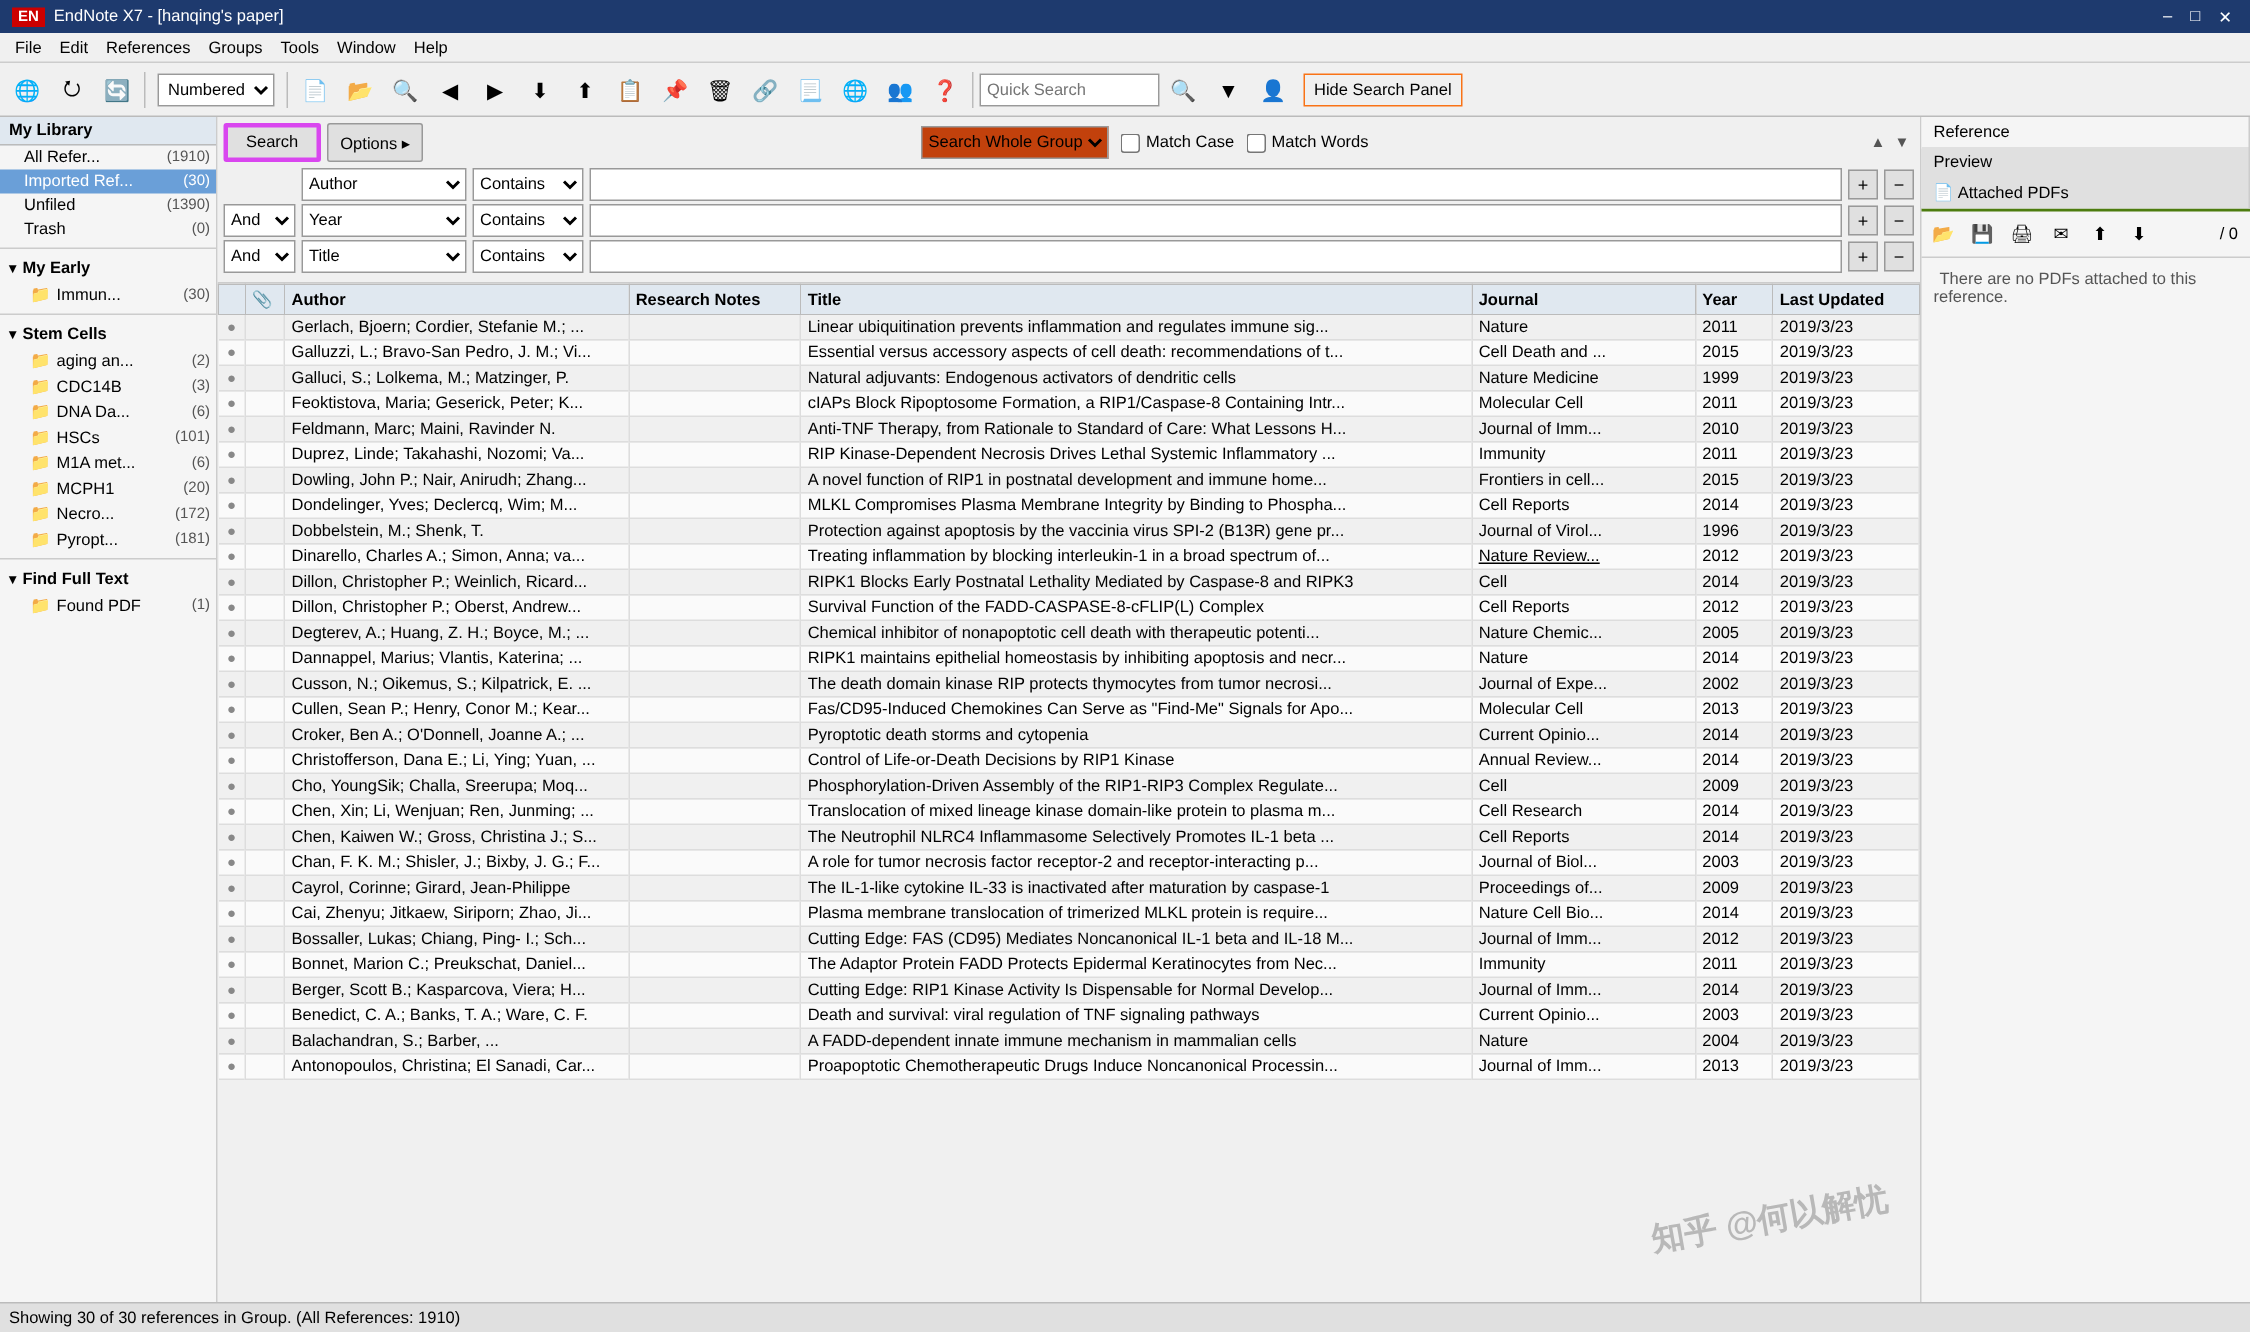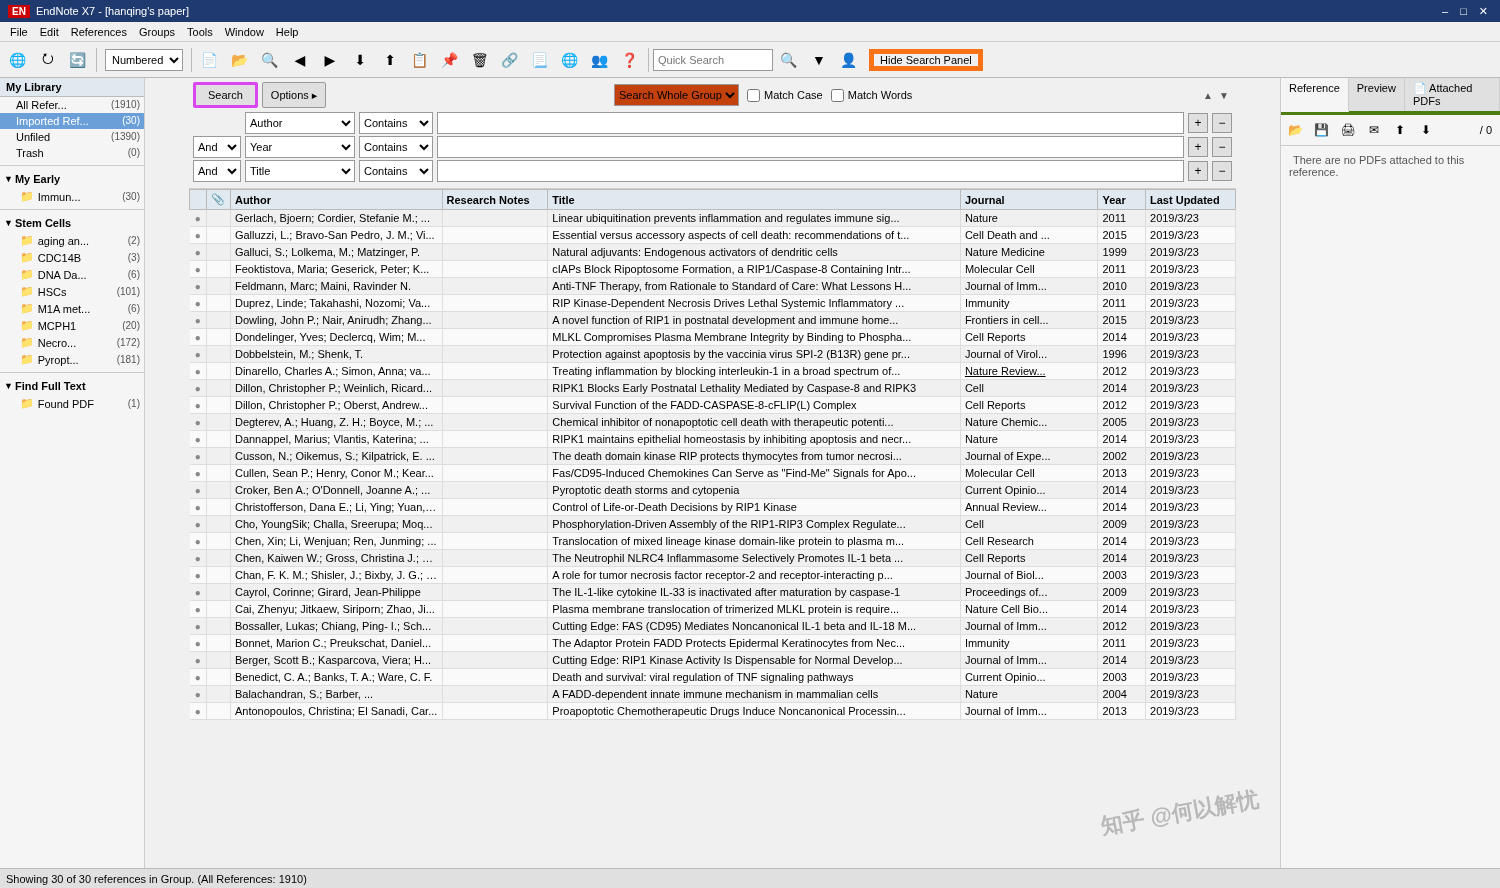--- a/index.html
+++ b/index.html
@@ -14,24 +14,24 @@
     
     #menu-bar { background: #f0f0f0; height: 20px; display: flex; align-items: center; padding: 0 4px; border-bottom: 1px solid #ccc; }
     #menu-bar span { padding: 0 6px; font-size: 11px; cursor: pointer; }
 
     
     #toolbar { background: #f0f0f0; height: 36px; display: flex; align-items: center; padding: 0 4px; border-bottom: 1px solid #bbb; gap: 2px; }
     .tb-btn { width: 28px; height: 28px; display: flex; align-items: center; justify-content: center; border: 1px solid transparent; cursor: pointer; font-size: 14px; border-radius: 2px; }
     .tb-separator { width: 1px; height: 24px; background: #bbb; margin: 0 2px; }
     #style-select { height: 22px; font-size: 11px; border: 1px solid #999; background: white; margin: 0 4px; padding: 0 2px; }
     #quick-search-box { height: 22px; width: 120px; font-size: 11px; border: 1px solid #999; padding: 0 4px; }
-    #hide-search-btn { height: 22px; font-size: 11px; padding: 0 6px; border: 5px solid #f97316; background: #f0f0f0; cursor: pointer; margin-left: 4px; }
-
-    
-    #main { display: flex; height: calc(888px - 22px - 20px - 36px - 20px); gap: 44px; }
+    #hide-search-btn { height: 22px; font-size: 11px; padding: 0 6px; border: 1px solid #f97316; background: #f0f0f0; cursor: pointer; margin-left: 4px; }
+
+    
+    #main { display: flex; height: calc(888px - 22px - 20px - 36px - 20px); }
 
     
     #left-panel { width: 145px; background: #f5f5f5; border-right: 1px solid #ccc; overflow-y: auto; flex-shrink: 0; }
     #my-library-header { background: #e0e8f0; padding: 3px 6px; font-size: 11px; font-weight: bold; border-bottom: 1px solid #bbb; }
     .lib-item { padding: 2px 4px 2px 16px; font-size: 11px; display: flex; justify-content: space-between; cursor: pointer; }
     .lib-item.selected { background: #6a9fd8; color: white; }
     .lib-item .count { color: #555; font-size: 10px; }
     .lib-item.selected .count { color: white; }
     .group-header { padding: 3px 4px; font-size: 11px; font-weight: bold; cursor: pointer; display: flex; align-items: center; gap: 2px; margin-top: 4px; }
     .group-header .triangle { font-size: 9px; }
@@ -71,21 +71,21 @@
     .col-author { width: 200px; }
     .col-notes { width: 100px; }
     .col-title { width: 390px; }
     .col-journal { width: 130px; }
     .col-year { width: 45px; }
     .col-updated { width: 85px; }
     .dot-icon { color: #888; font-size: 10px; }
     
     
     #right-panel { width: 220px; background: #f5f5f5; border-left: 1px solid #ccc; display: flex; flex-direction: column; flex-shrink: 0; }
-    #right-tabs { display: flex; border-bottom: 4px solid #4d7c0f; }
+    #right-tabs { display: flex; border-bottom: 2px solid #4d7c0f; flex-direction: column; }
     .right-tab { padding: 4px 8px; font-size: 11px; cursor: pointer; border-right: 1px solid #ccc; background: #e0e0e0; }
     .right-tab.active { background: #f5f5f5; border-bottom: 1px solid #f5f5f5; margin-bottom: -1px; }
     #right-content { flex: 1; padding: 8px; font-size: 11px; }
     #pdf-icon-bar { display: flex; gap: 4px; padding: 4px; border-bottom: 1px solid #ccc; }
     .pdf-btn { width: 22px; height: 22px; display: flex; align-items: center; justify-content: center; cursor: pointer; font-size: 12px; border: 1px solid transparent; }
     #pdf-count { font-size: 11px; display: flex; align-items: center; margin-left: auto; padding-right: 4px; }
 
     
     #status-bar { height: 20px; background: #e0e0e0; border-top: 1px solid #bbb; display: flex; align-items: center; padding: 0 6px; font-size: 11px; }
 

